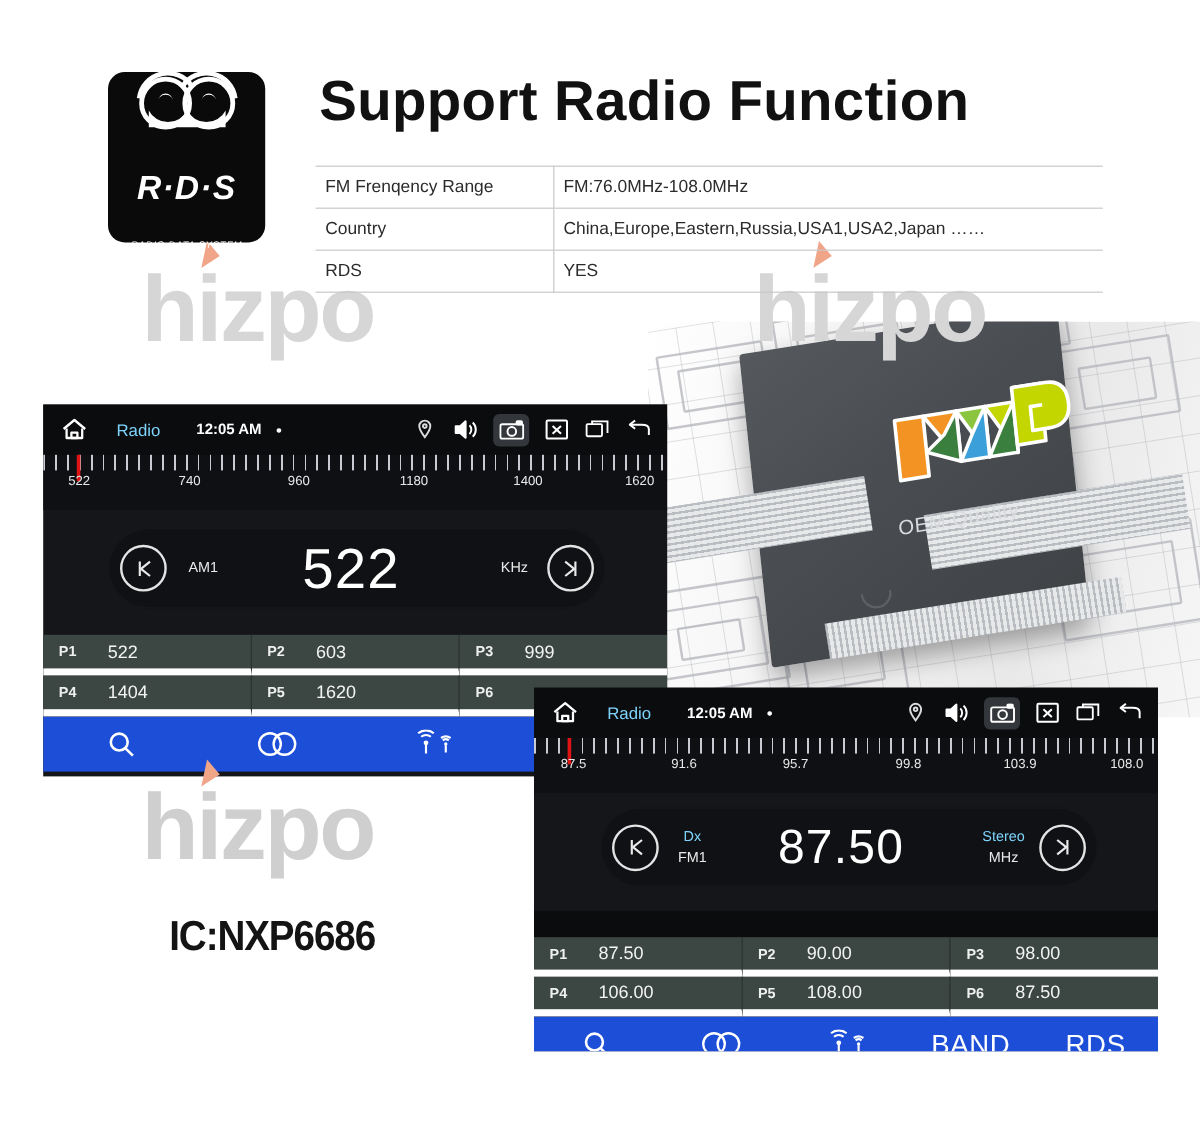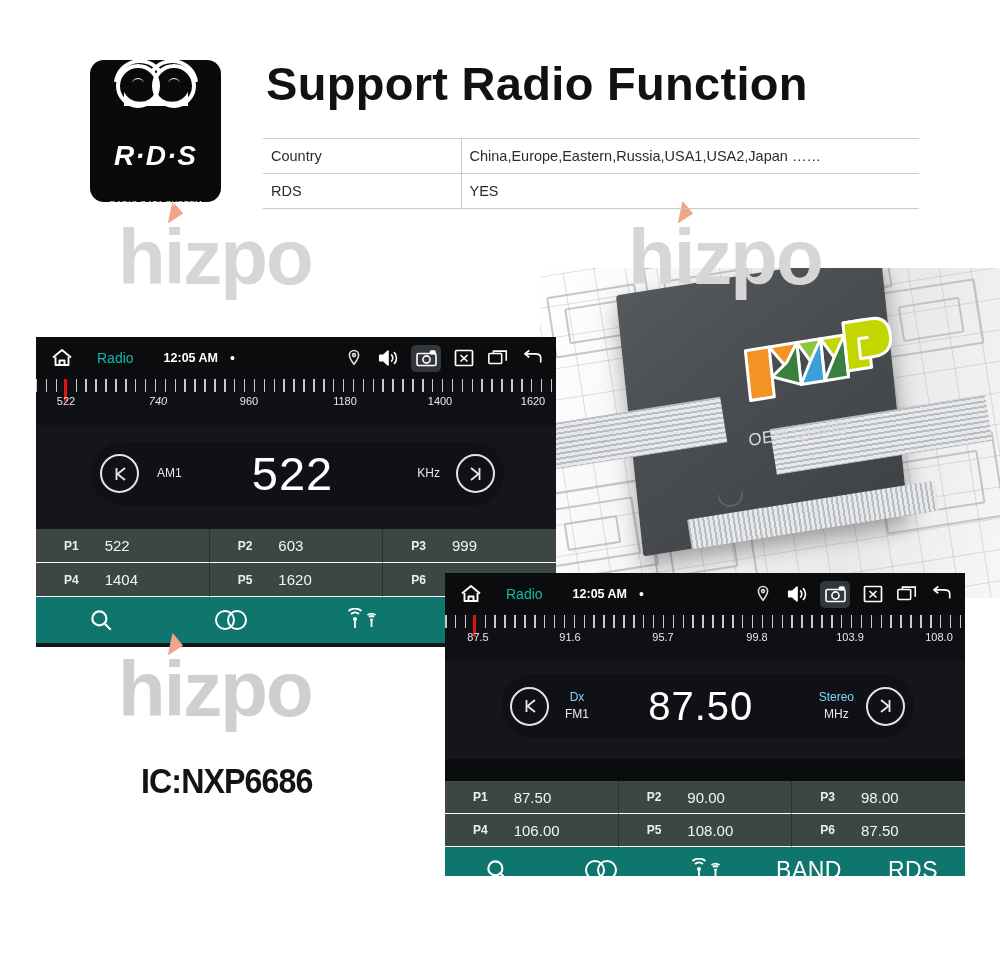--- a/index.html
+++ b/index.html
@@ -176,21 +176,21 @@
   }
   .statusbar {
     height: 42px;
     background: #0b0c0e;
     display: flex;
     align-items: center;
     padding: 0 13px;
     gap: 0;
   }
   .sb-home { width: 26px; height: 26px; flex: none; }
-  .sb-title { font-size: 14px; margin-left: 22px; color: #14b8a6; }
+  .sb-title { font-size: 14px; margin-left: 22px; color: #7dd3fc; }
   .sb-clock { font-size: 12.5px; font-weight: 700; margin-left: 30px; color: #fff; }
   .sb-dot { font-size: 14px; margin-left: 12px; color: #fff; }
   .sb-icons { margin-left: auto; display: flex; align-items: center; gap: 12px; }
   .sb-ic { width: 22px; height: 22px; display:block; }
   .sb-ic.cam-wrap {
     width: 30px; height: 27px;
     background: #33363a;
     border-radius: 5px;
     display: flex; align-items: center; justify-content: center;
   }
@@ -263,33 +263,33 @@
     font-weight: 700;
   }
 
   
   .presets { display: flex; flex-direction: column; }
   .preset-row { display: flex; }
   .preset {
     flex: 1;
     background: #3c4743;
     border-right: 1px solid #2b3331;
-    border-bottom: 1px solid #ffffff;
+    border-bottom: 6px solid #ffffff;
     display: flex;
     align-items: center;
-    padding-left: 28px;
+    padding-left: 13px;
     gap: 26px;
   }
   .preset:last-child { border-right: none; }
   .preset .pnum { font-size: 12px; font-weight: 700; color: #eef0ef; }
   .preset .pval { font-size: 15px; color: #f2f4f3; }
 
   
   .toolbar {
-    background: #0f766e;
+    background: #1d4ed8;
     display: flex;
     align-items: center;
   }
   .tb-item {
     flex: 1;
     display: flex;
     align-items: center;
     justify-content: center;
     color: #fff;
   }
@@ -396,20 +396,24 @@
   </div>
   <div class="rds-text">R·D·S</div>
   <div class="rds-sub">RADIO DATA SYSTEM</div>
 </div>
 
 <div class="title">Support Radio Function</div>
 
 <table class="spec-table">
   <tbody>
     <tr>
+      <td class="label">FM Frenqency Range</td>
+      <td>FM:76.0MHz-108.0MHz</td>
+    </tr>
+    <tr>
       <td class="label">Country</td>
       <td>China,Europe,Eastern,Russia,USA1,USA2,Japan ……</td>
     </tr>
     <tr>
       <td class="label">RDS</td>
       <td>YES</td>
     </tr>
   </tbody>
 </table>
 
@@ -472,21 +476,21 @@
         </svg>
       </span>
     </span>
   </div>
 
   <div class="ruler">
     <div class="ticks"></div>
     <div class="needle" style="left:28px;"></div>
     <div class="scale-labels">
       <span style="left:30px;">522</span>
-      <span style="left:122px;font-style:italic;">740</span>
+      <span style="left:122px;">740</span>
       <span style="left:213px;">960</span>
       <span style="left:309px;">1180</span>
       <span style="left:404px;">1400</span>
       <span style="left:497px;">1620</span>
     </div>
   </div>
 
   <div class="freq-zone" style="height:104px;">
     <div class="pill" style="left:54px; top:15px; width:415px; height:67px;">
       <div class="nav-btn" style="width:39px;height:39px;margin-left:10px;">

